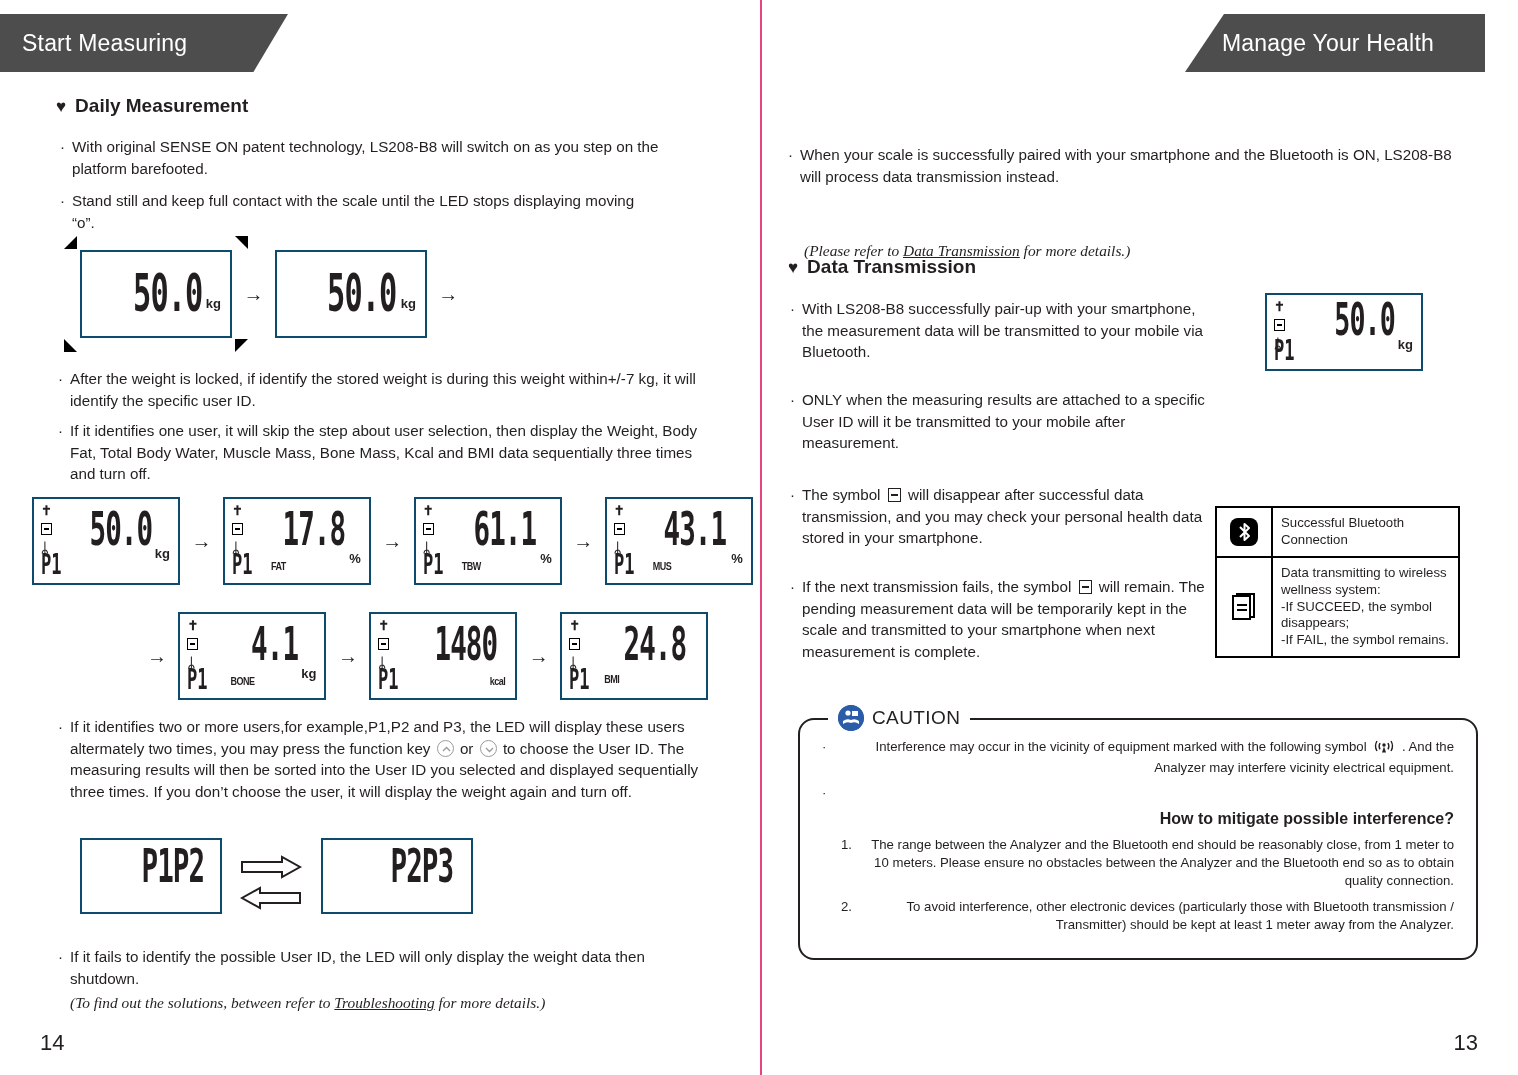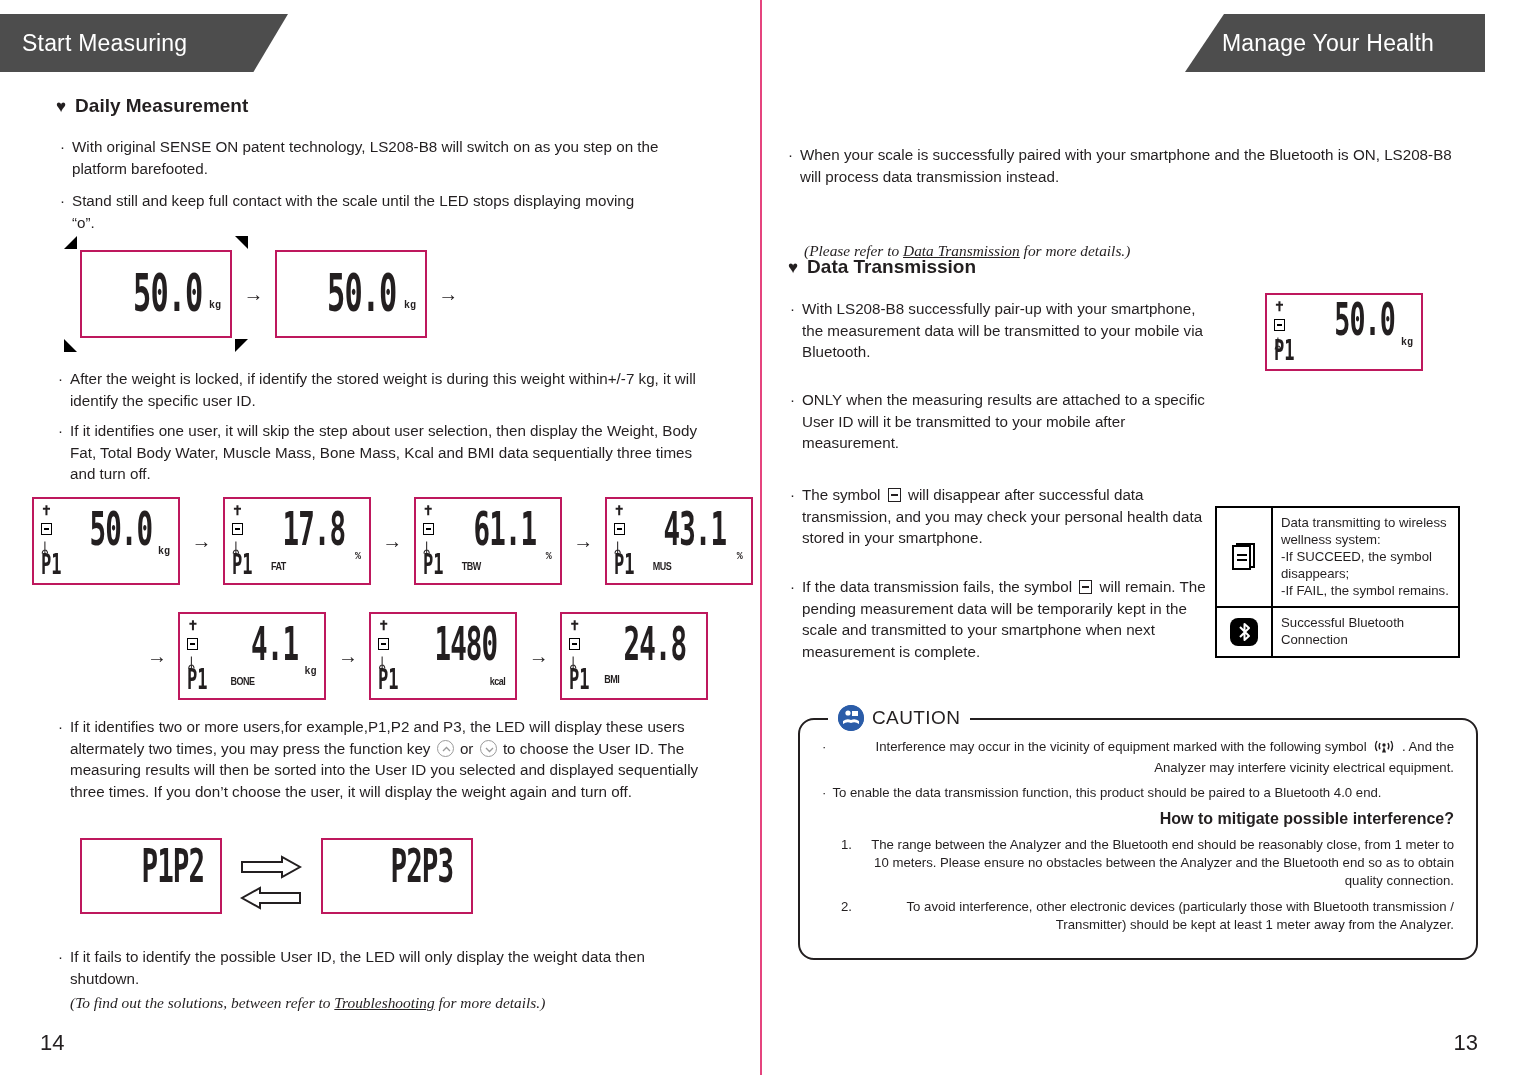--- a/index.html
+++ b/index.html
@@ -49,31 +49,31 @@
   .bullet .dot { flex: 0 0 auto; font-size: 15px; line-height: 1.45; }
   .bullet .txt { flex: 1 1 auto; }
   .note {
     font-family: "Liberation Serif", serif; font-style: italic;
     font-size: 15.4px; line-height: 1.4;
   }
   .note u { text-decoration: underline; }
 
   
   .led {
-    position: relative; border: 2px solid #be185d; background: #fff;
+    position: relative; border: 2px solid #0c4a6e; background: #fff;
     display: inline-block; vertical-align: middle;
   }
   .led-digits {
     position: absolute; font-family: "DejaVu Sans Mono", monospace;
     font-weight: bold; letter-spacing: -1px;
     transform: scaleY(1.55) scaleX(.92); transform-origin: right center;
   }
   .led-unit {
-    position: absolute; font-size: 10px; font-weight: bold;
-    font-family: Liberation Mono, monospace;
+    position: absolute; font-size: 13px; font-weight: bold;
+    font-family: Liberation Sans, sans-serif;
   }
   .led-metric {
     position: absolute; font-size: 9px; font-weight: bold;
     font-family: "Liberation Sans", sans-serif; letter-spacing: -.5px;
     transform: scaleY(1.25);
   }
   .led-pid {
     position: absolute; left: 7px; bottom: 3px;
     font-family: "DejaVu Sans Mono", monospace; font-weight: bold;
     font-size: 19px; transform: scaleY(1.45) scaleX(.9);
@@ -426,50 +426,50 @@
       <span class="txt">
         <span>The symbol</span>
         <span class="docsym"></span>
         <span>will disappear after successful data transmission, and you may check your personal health data stored in your smartphone.</span>
       </span>
     </div>
 
     <div class="bullet" style="position:absolute;left:20px;top:576px;width:420px;">
       <span class="dot">·</span>
       <span class="txt">
-        <span>If the data transmission fails, the symbol</span>
+        <span>If the next transmission fails, the symbol</span>
         <span class="docsym"></span>
         <span>will remain. The pending measurement data will be temporarily kept in the scale and transmitted to your smartphone when next measurement is complete.</span>
       </span>
     </div>
 
     <div class="legend" style="left:445px;top:506px;width:245px;">
+      <div class="legend-row">
+        <div class="legend-sym">
+          <div class="bt-badge">
+            <svg width="17" height="22" viewBox="0 0 17 22">
+              <path d="M4 6 L13 15 L8.5 19 V3 L13 7 L4 16" stroke="#fff" stroke-width="2" fill="none" stroke-linejoin="round"></path>
+            </svg>
+          </div>
+        </div>
+        <div class="legend-txt">Successful Bluetooth Connection</div>
+      </div>
       <div class="legend-row">
         <div class="legend-sym">
           <div class="doc-badge">
             <div class="back"></div>
             <div class="front">
               <div class="ln" style="top:7px;"></div>
               <div class="ln" style="top:12px;"></div>
             </div>
           </div>
         </div>
         <div class="legend-txt" style="white-space:pre-line;">Data transmitting to wireless wellness system:
 -If SUCCEED, the symbol disappears;
 -If FAIL, the symbol remains.</div>
-      </div>
-      <div class="legend-row">
-        <div class="legend-sym">
-          <div class="bt-badge">
-            <svg width="17" height="22" viewBox="0 0 17 22">
-              <path d="M4 6 L13 15 L8.5 19 V3 L13 7 L4 16" stroke="#fff" stroke-width="2" fill="none" stroke-linejoin="round"></path>
-            </svg>
-          </div>
-        </div>
-        <div class="legend-txt">Successful Bluetooth Connection</div>
       </div>
     </div>
 
     <div class="caution-wrap" style="left:28px;top:718px;width:680px;">
       <div class="caution-label">
         <span class="caution-icon">
           <svg width="26" height="26" viewBox="0 0 26 26">
             <circle cx="13" cy="13" r="13" fill="#2b5ca8"></circle>
             <path d="M5 16 q4 -3 8 -1 q4 -2 8 1 v3 q-4 -3 -8 -1 q-4 -2 -8 1 z" fill="#fff"></path>
             <circle cx="10" cy="8" r="2.6" fill="#fff"></circle>
@@ -489,21 +489,20 @@
                 <path d="M7 4 q-1.8 3.2 0 6.4 M15 4 q1.8 3.2 0 6.4" stroke="#231f20" stroke-width="1.4" fill="none"></path>
                 <circle cx="11" cy="6" r="1.7" fill="#231f20"></circle>
                 <path d="M11 7.5 L9 13.5 h4 z" fill="#231f20"></path>
               </svg>
             </span>
             <span>. And the Analyzer may interfere vicinity electrical equipment.</span>
           </span>
         </div>
         <div class="c-bullet">
           <span class="cd">·</span>
-          <span>To enable the data transmission function, this product should be paired to a Bluetooth 4.0 end.</span>
         </div>
         <div class="c-q">How to mitigate possible interference?</div>
         <div class="c-num">
           <span class="n">1.</span>
           <span>The range between the Analyzer and the Bluetooth end should be reasonably close, from 1 meter to 10 meters. Please ensure no obstacles between the Analyzer and the Bluetooth end so as to obtain quality connection.</span>
         </div>
         <div class="c-num">
           <span class="n">2.</span>
           <span>To avoid interference, other electronic devices (particularly those with Bluetooth transmission / Transmitter) should be kept at least 1 meter away from the Analyzer.</span>
         </div>

